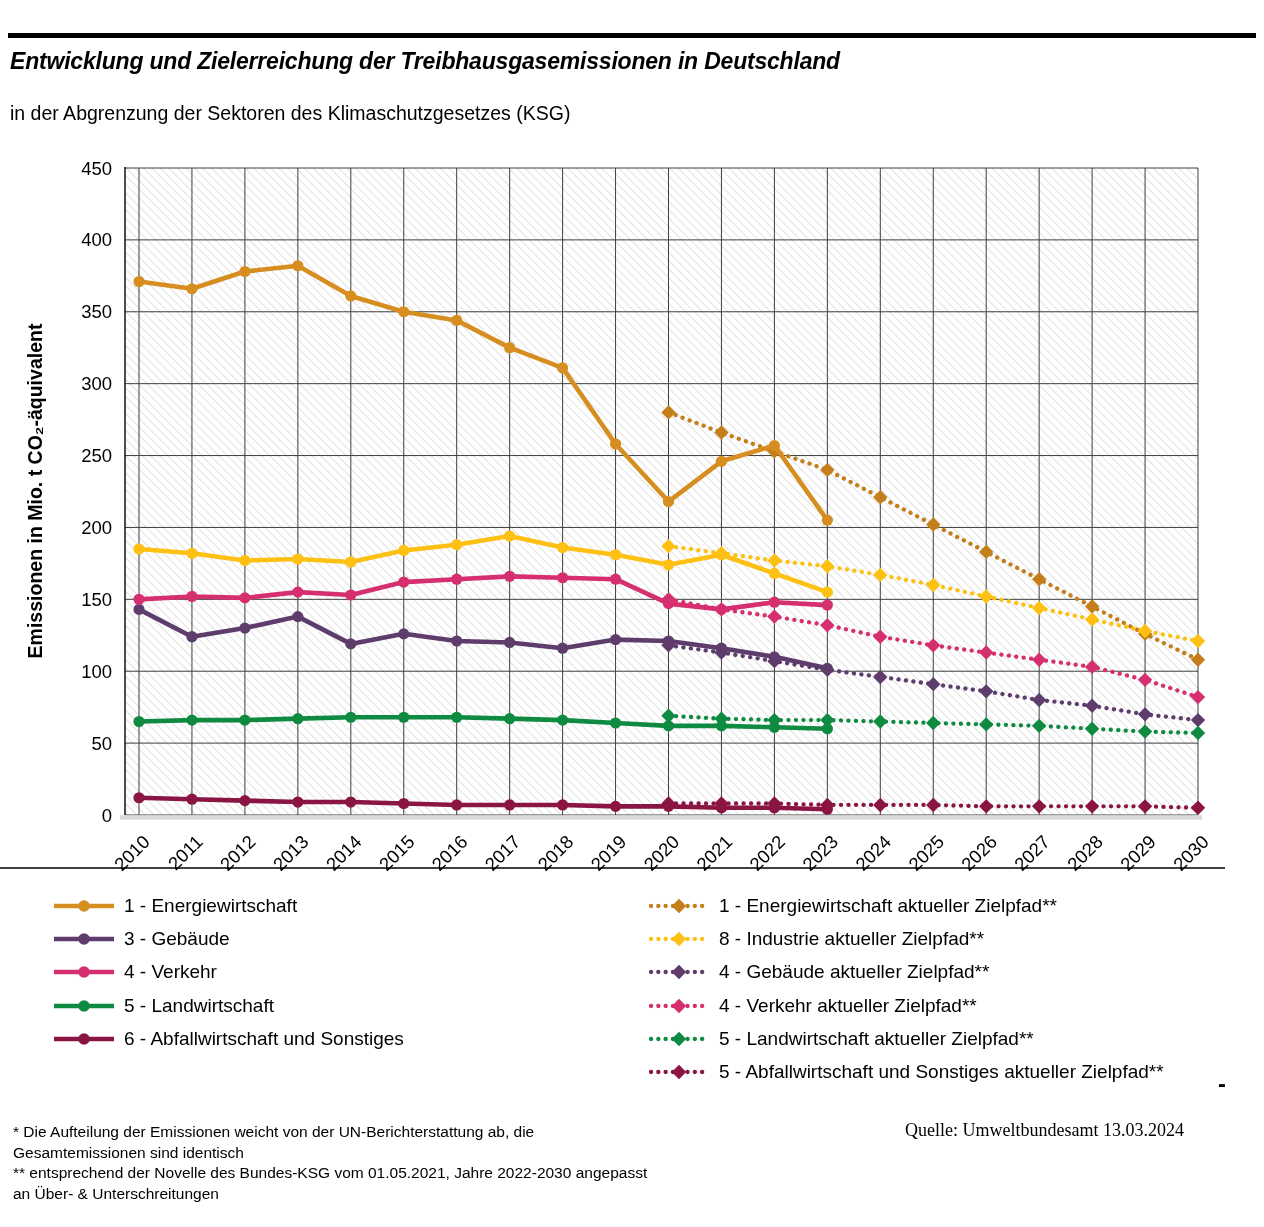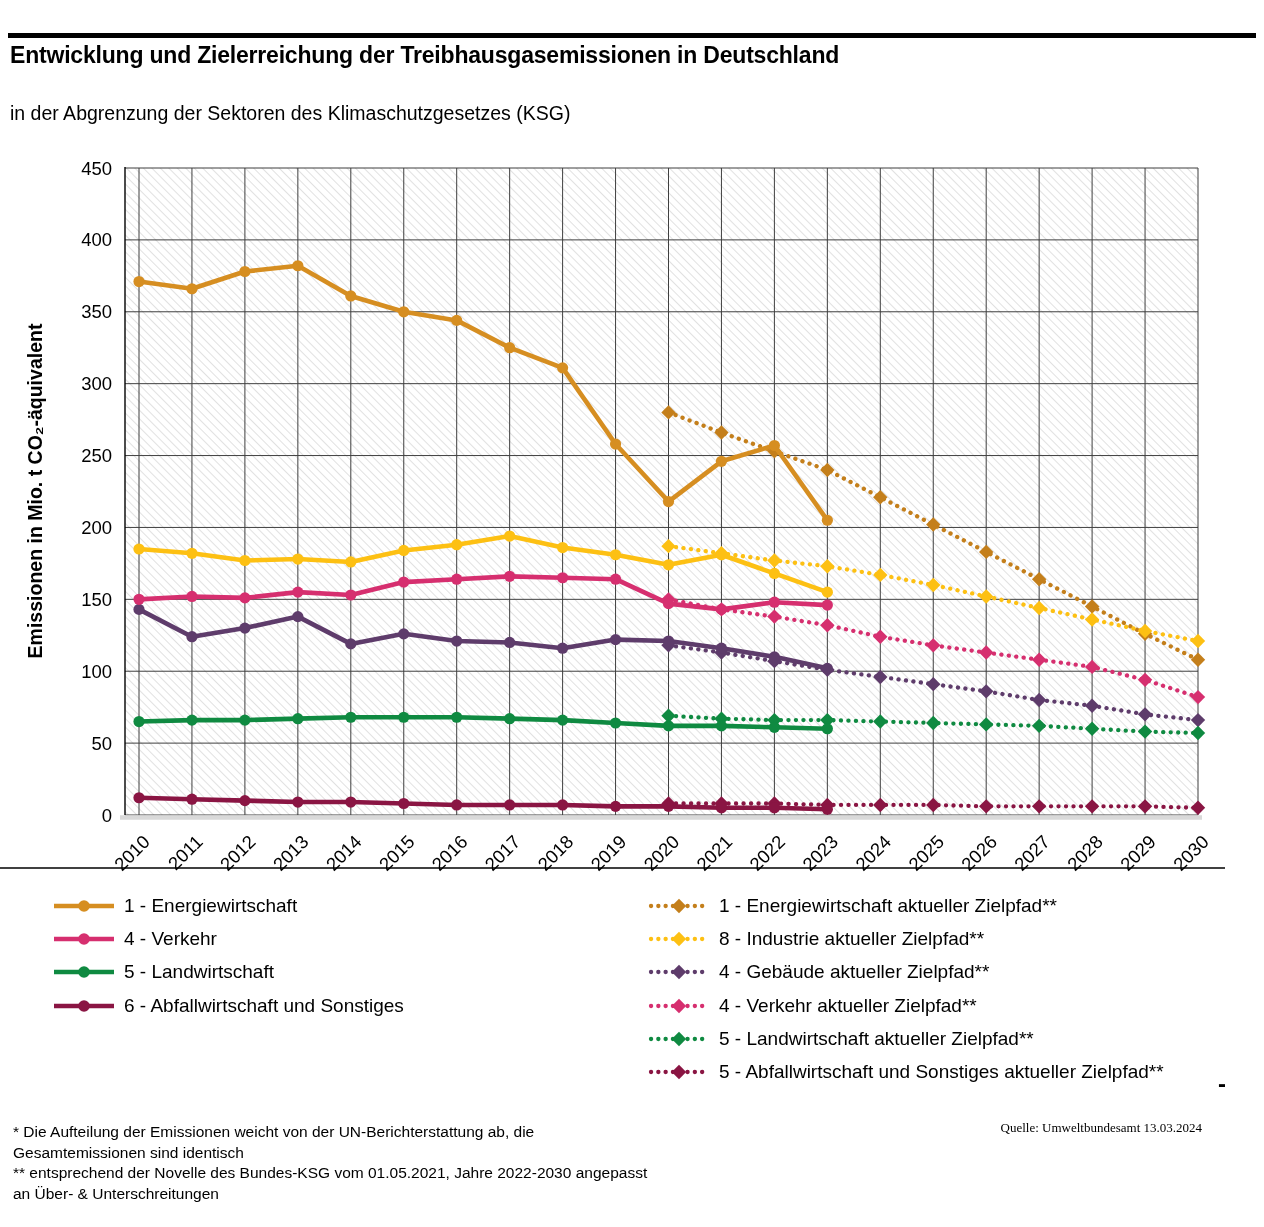--- a/index.html
+++ b/index.html
@@ -1,30 +1,30 @@
 <!DOCTYPE html>
 <html><head>
 <meta charset="utf-8">
 <style>
   html,body{margin:0;padding:0;}
   body{width:1264px;height:1227px;overflow:hidden;background:#ffffff;position:relative;
        font-family:"Liberation Sans","DejaVu Sans",sans-serif;color:#000;}
   .abs{position:absolute;}
   #top-rule{left:8px;top:33px;width:1248px;height:5px;background:#000;}
-  #title{left:10px;top:42px;font-size:23px;font-weight:bold;letter-spacing:-0.2px;}
+  #title{left:10px;top:48px;font-size:23px;font-weight:bold;letter-spacing:-0.2px;font-style:italic;}
   #subtitle{left:10px;top:102px;font-size:19.5px;}
   #chart-svg{left:0;top:150px;}
   svg text{font-family:"Liberation Sans","DejaVu Sans",sans-serif;}
   #legend-left{left:53px;top:889px;display:flex;flex-direction:column;}
   #legend-right{left:648px;top:889px;display:flex;flex-direction:column;}
   .legend-row{height:33.3px;display:flex;align-items:center;}
   .legend-label{font-size:19px;margin-left:9px;white-space:nowrap;}
   #legend-end-dash{left:1218px;top:1070px;font-size:24px;font-weight:bold;}
   #footnotes{left:13px;top:1122px;width:660px;font-size:15.5px;line-height:20.5px;white-space:pre-line;}
-  #source{right:62px;top:1120px;font-family:"Liberation Serif","DejaVu Serif",serif;font-size:13px;margin-left:34px;}
+  #source{right:80px;top:1120px;font-family:"Liberation Serif","DejaVu Serif",serif;font-size:18px;margin-left:34px;}
 </style>
 </head>
 <body>
 
 <div id="top-rule" class="abs"></div>
 <div id="title" class="abs">Entwicklung und Zielerreichung der Treibhausgasemissionen in Deutschland</div>
 <div id="subtitle" class="abs">in der Abgrenzung der Sektoren des Klimaschutzgesetzes (KSG)</div>
 
 <svg id="chart-svg" class="abs" width="1264" height="730" viewBox="0 150 1264 730">
     <defs>
@@ -267,20 +267,27 @@
 <div id="legend-left" class="abs">
     <div class="legend-row">
       <svg width="62" height="20">
         <line x1="1" y1="10" x2="61" y2="10" stroke="#D68E21" stroke-width="4.6"></line>
         <circle cx="31" cy="10" r="5.8" fill="#D68E21"></circle>
       </svg>
       <span class="legend-label">1 - Energiewirtschaft</span>
     </div>
     <div class="legend-row">
       <svg width="62" height="20">
+        <line x1="1" y1="10" x2="61" y2="10" stroke="#5E3C6B" stroke-width="4.6"></line>
+        <circle cx="31" cy="10" r="5.8" fill="#5E3C6B"></circle>
+      </svg>
+      <span class="legend-label">3 - Gebäude</span>
+    </div>
+    <div class="legend-row">
+      <svg width="62" height="20">
         <line x1="1" y1="10" x2="61" y2="10" stroke="#D62F6F" stroke-width="4.6"></line>
         <circle cx="31" cy="10" r="5.8" fill="#D62F6F"></circle>
       </svg>
       <span class="legend-label">4 - Verkehr</span>
     </div>
     <div class="legend-row">
       <svg width="62" height="20">
         <line x1="1" y1="10" x2="61" y2="10" stroke="#0F8A41" stroke-width="4.6"></line>
         <circle cx="31" cy="10" r="5.8" fill="#0F8A41"></circle>
       </svg>

